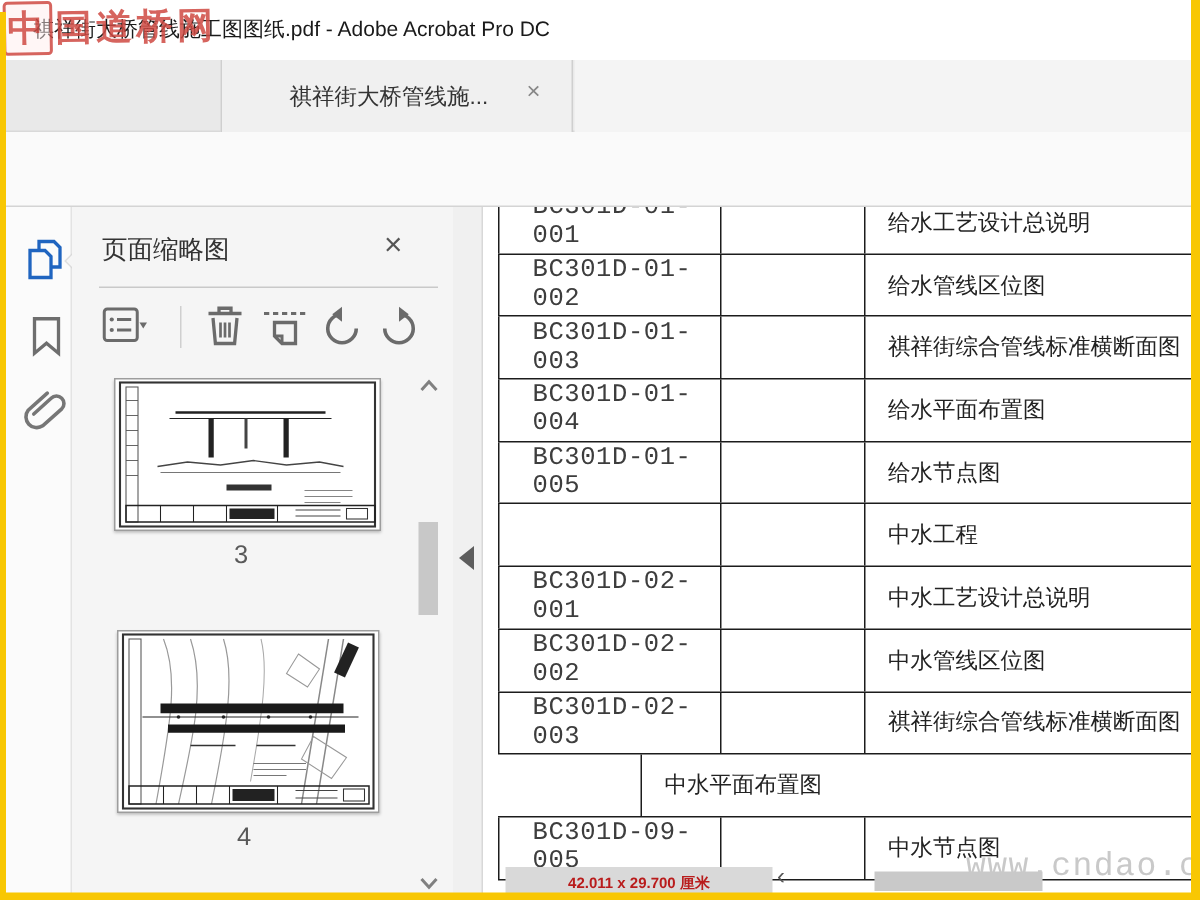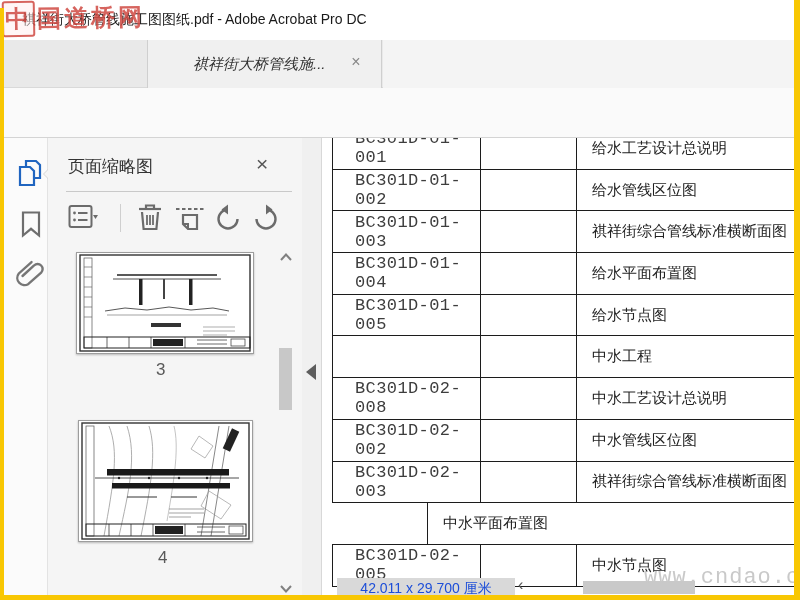--- a/index.html
+++ b/index.html
@@ -9,21 +9,21 @@
   #window { width:800px; height:600px; position:relative; background:#fff; overflow:hidden; }
 
   
   #titlebar { left:0; top:0; width:800px; height:40px; background:#fff;text-decoration:underline; }
   #title-text { left:22px; top:11px; font-size:14px; color:#1a1a1a; white-space:nowrap; }
   #tabbar { left:0; top:40px; width:800px; height:48px; background:#e9e9e9; border-bottom:1px solid #d9d9d9; }
   .apptab { top:52px; font-size:17px; color:#3c3c3c; cursor:default; }
   #tab-home { left:12px; }
   #tab-tools { left:74px; }
   #doc-tab { left:147px; top:40px; width:235px; height:48px; background:#f0f0f0;
-             border-left:1px solid #cfcfcf; border-right:1px solid #cfcfcf;font-style:italic; }
+             border-left:1px solid #cfcfcf; border-right:1px solid #cfcfcf; }
   #tabbar-right { left:383px; top:40px; width:417px; height:48px; background:#f4f4f4; }
   #doc-tab-label { left:45px; top:15px; font-size:15px; color:#333; white-space:nowrap; }
   #doc-tab-close { left:203px; top:13px; font-size:16px; color:#888; }
 
   
   #toolbar { left:0; top:88px; width:800px; height:50px; background:#fafafa; border-bottom:1px solid #d4d4d4; }
   .tool { color:#5a5a5a; }
   .tool.disabled { color:#bcbcbc; }
   .vsep { width:1px; background:#d2d2d2; }
   #page-input { left:306px; top:98px; width:40px; height:28px; border:none; border-bottom:1px solid #9a9a9a;
@@ -57,21 +57,21 @@
   
   #doc { left:322px; top:138px; width:473px; height:458px; background:#fff; overflow:hidden; }
   #sheet-table { left:10px; top:-10px; width:470px; }
   .t-row { display:flex; height:41.7px; border-bottom:1.6px solid #1c1c1c; }
   .t-cell { height:100%; display:flex; align-items:center; }
   .c-code { width:149px; border-left:1.6px solid #1c1c1c; border-right:1.6px solid #1c1c1c; padding-left:22px;
             font-family:"Liberation Mono", monospace; font-size:17px; letter-spacing:.4px; color:#3d3d3d; }
   .c-mid  { width:96px; border-right:1.6px solid #1c1c1c; }
   .c-title{ flex:1; padding-left:15px; font-size:15px; color:#222; }
 
-  #size-indicator { left:15px; top:440px; width:178px; height:21px; background:#d9d9d9; display:flex; align-items:center; justify-content:center; font-size:14px; color:#1d4ed8; }
+  #size-indicator { left:15px; top:440px; width:178px; height:21px; background:#d9d9d9; display:flex; align-items:center; justify-content:center; font-size:10px; color:#b91c1c;font-weight:bold; }
   #hscroll-left { left:196px; top:438px; font-size:16px; color:#555; }
   #hscroll-thumb { left:261px; top:443px; width:112px; height:13px; background:#c9c9c9; }
 
   
   #wm-top { left:2px; top:0px; font-size:24px; font-weight:bold; color:#cf4a43; opacity:.85; letter-spacing:3px; white-space:nowrap; font-family:"Liberation Serif", serif; transform:rotate(-1deg); }
   #wm-top .seal { display:inline-block; border:2px solid #cf4a43; border-radius:3px; padding:0 1px; background:rgba(255,235,235,.55); margin-right:2px; }
   #wm-bottom { left:644px; top:565px; font-size:22px; color:#c9c9c9; font-family:"Liberation Mono", monospace; letter-spacing:1px; }
   .frame { background:#f8c703; }
   #frame-left { left:0; top:8px; width:4px; height:592px; }
   #frame-right { left:794px; top:0; width:6px; height:600px; }
@@ -318,40 +318,40 @@
           <div class="t-cell c-code">BC301D-01-005</div>
           <div class="t-cell c-mid"></div>
           <div class="t-cell c-title">给水节点图</div>
         </div>
       <div class="t-row">
           <div class="t-cell c-code"></div>
           <div class="t-cell c-mid"></div>
           <div class="t-cell c-title">中水工程</div>
         </div>
       <div class="t-row">
-          <div class="t-cell c-code">BC301D-02-008</div>
+          <div class="t-cell c-code">BC301D-02-001</div>
           <div class="t-cell c-mid"></div>
           <div class="t-cell c-title">中水工艺设计总说明</div>
         </div>
       <div class="t-row">
           <div class="t-cell c-code">BC301D-02-002</div>
           <div class="t-cell c-mid"></div>
           <div class="t-cell c-title">中水管线区位图</div>
         </div>
       <div class="t-row">
           <div class="t-cell c-code">BC301D-02-003</div>
           <div class="t-cell c-mid"></div>
           <div class="t-cell c-title">祺祥街综合管线标准横断面图</div>
         </div>
       <div class="t-row">
           <div class="t-cell c-mid"></div>
           <div class="t-cell c-title">中水平面布置图</div>
         </div>
       <div class="t-row">
-          <div class="t-cell c-code">BC301D-02-005</div>
+          <div class="t-cell c-code">BC301D-09-005</div>
           <div class="t-cell c-mid"></div>
           <div class="t-cell c-title">中水节点图</div>
         </div>
     </div>
     <div class="abs" id="size-indicator">42.011 x 29.700 厘米</div>
     <div class="abs" id="hscroll-left">‹</div>
     <div class="abs" id="hscroll-thumb"></div>
   </div>
 
   <div class="abs" id="wm-top"><span class="seal">中</span><span>国道桥网</span></div>

